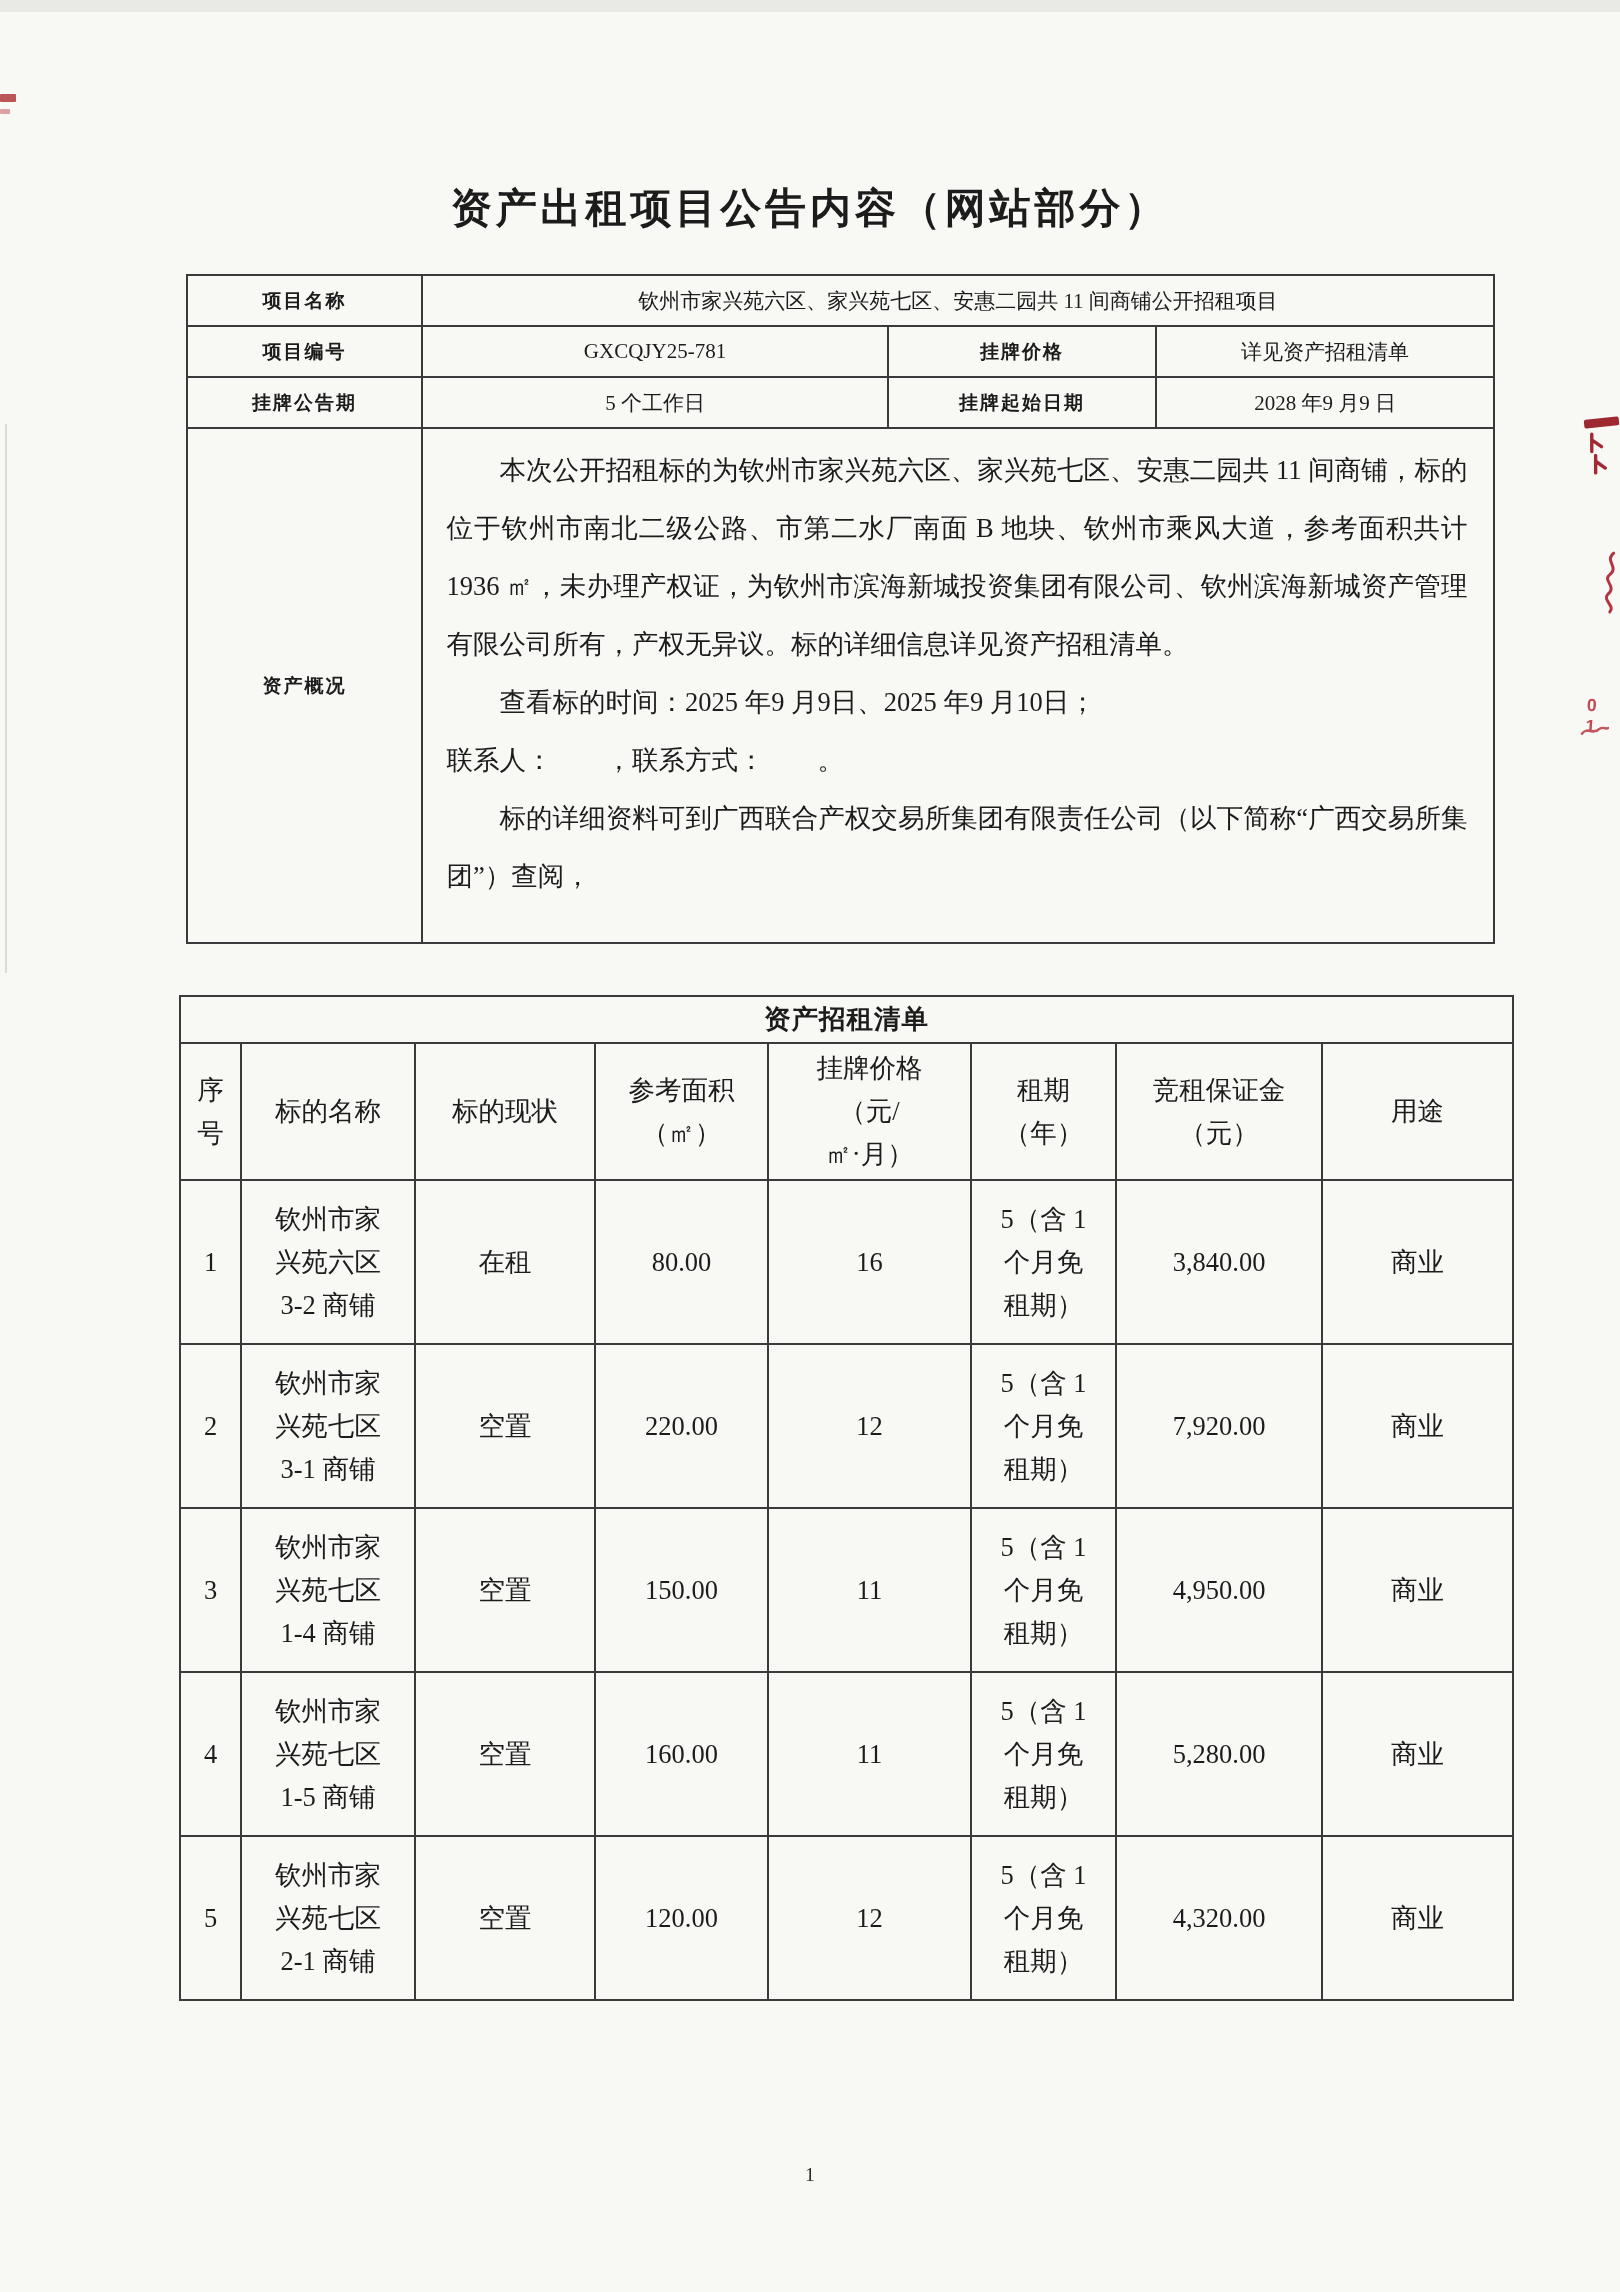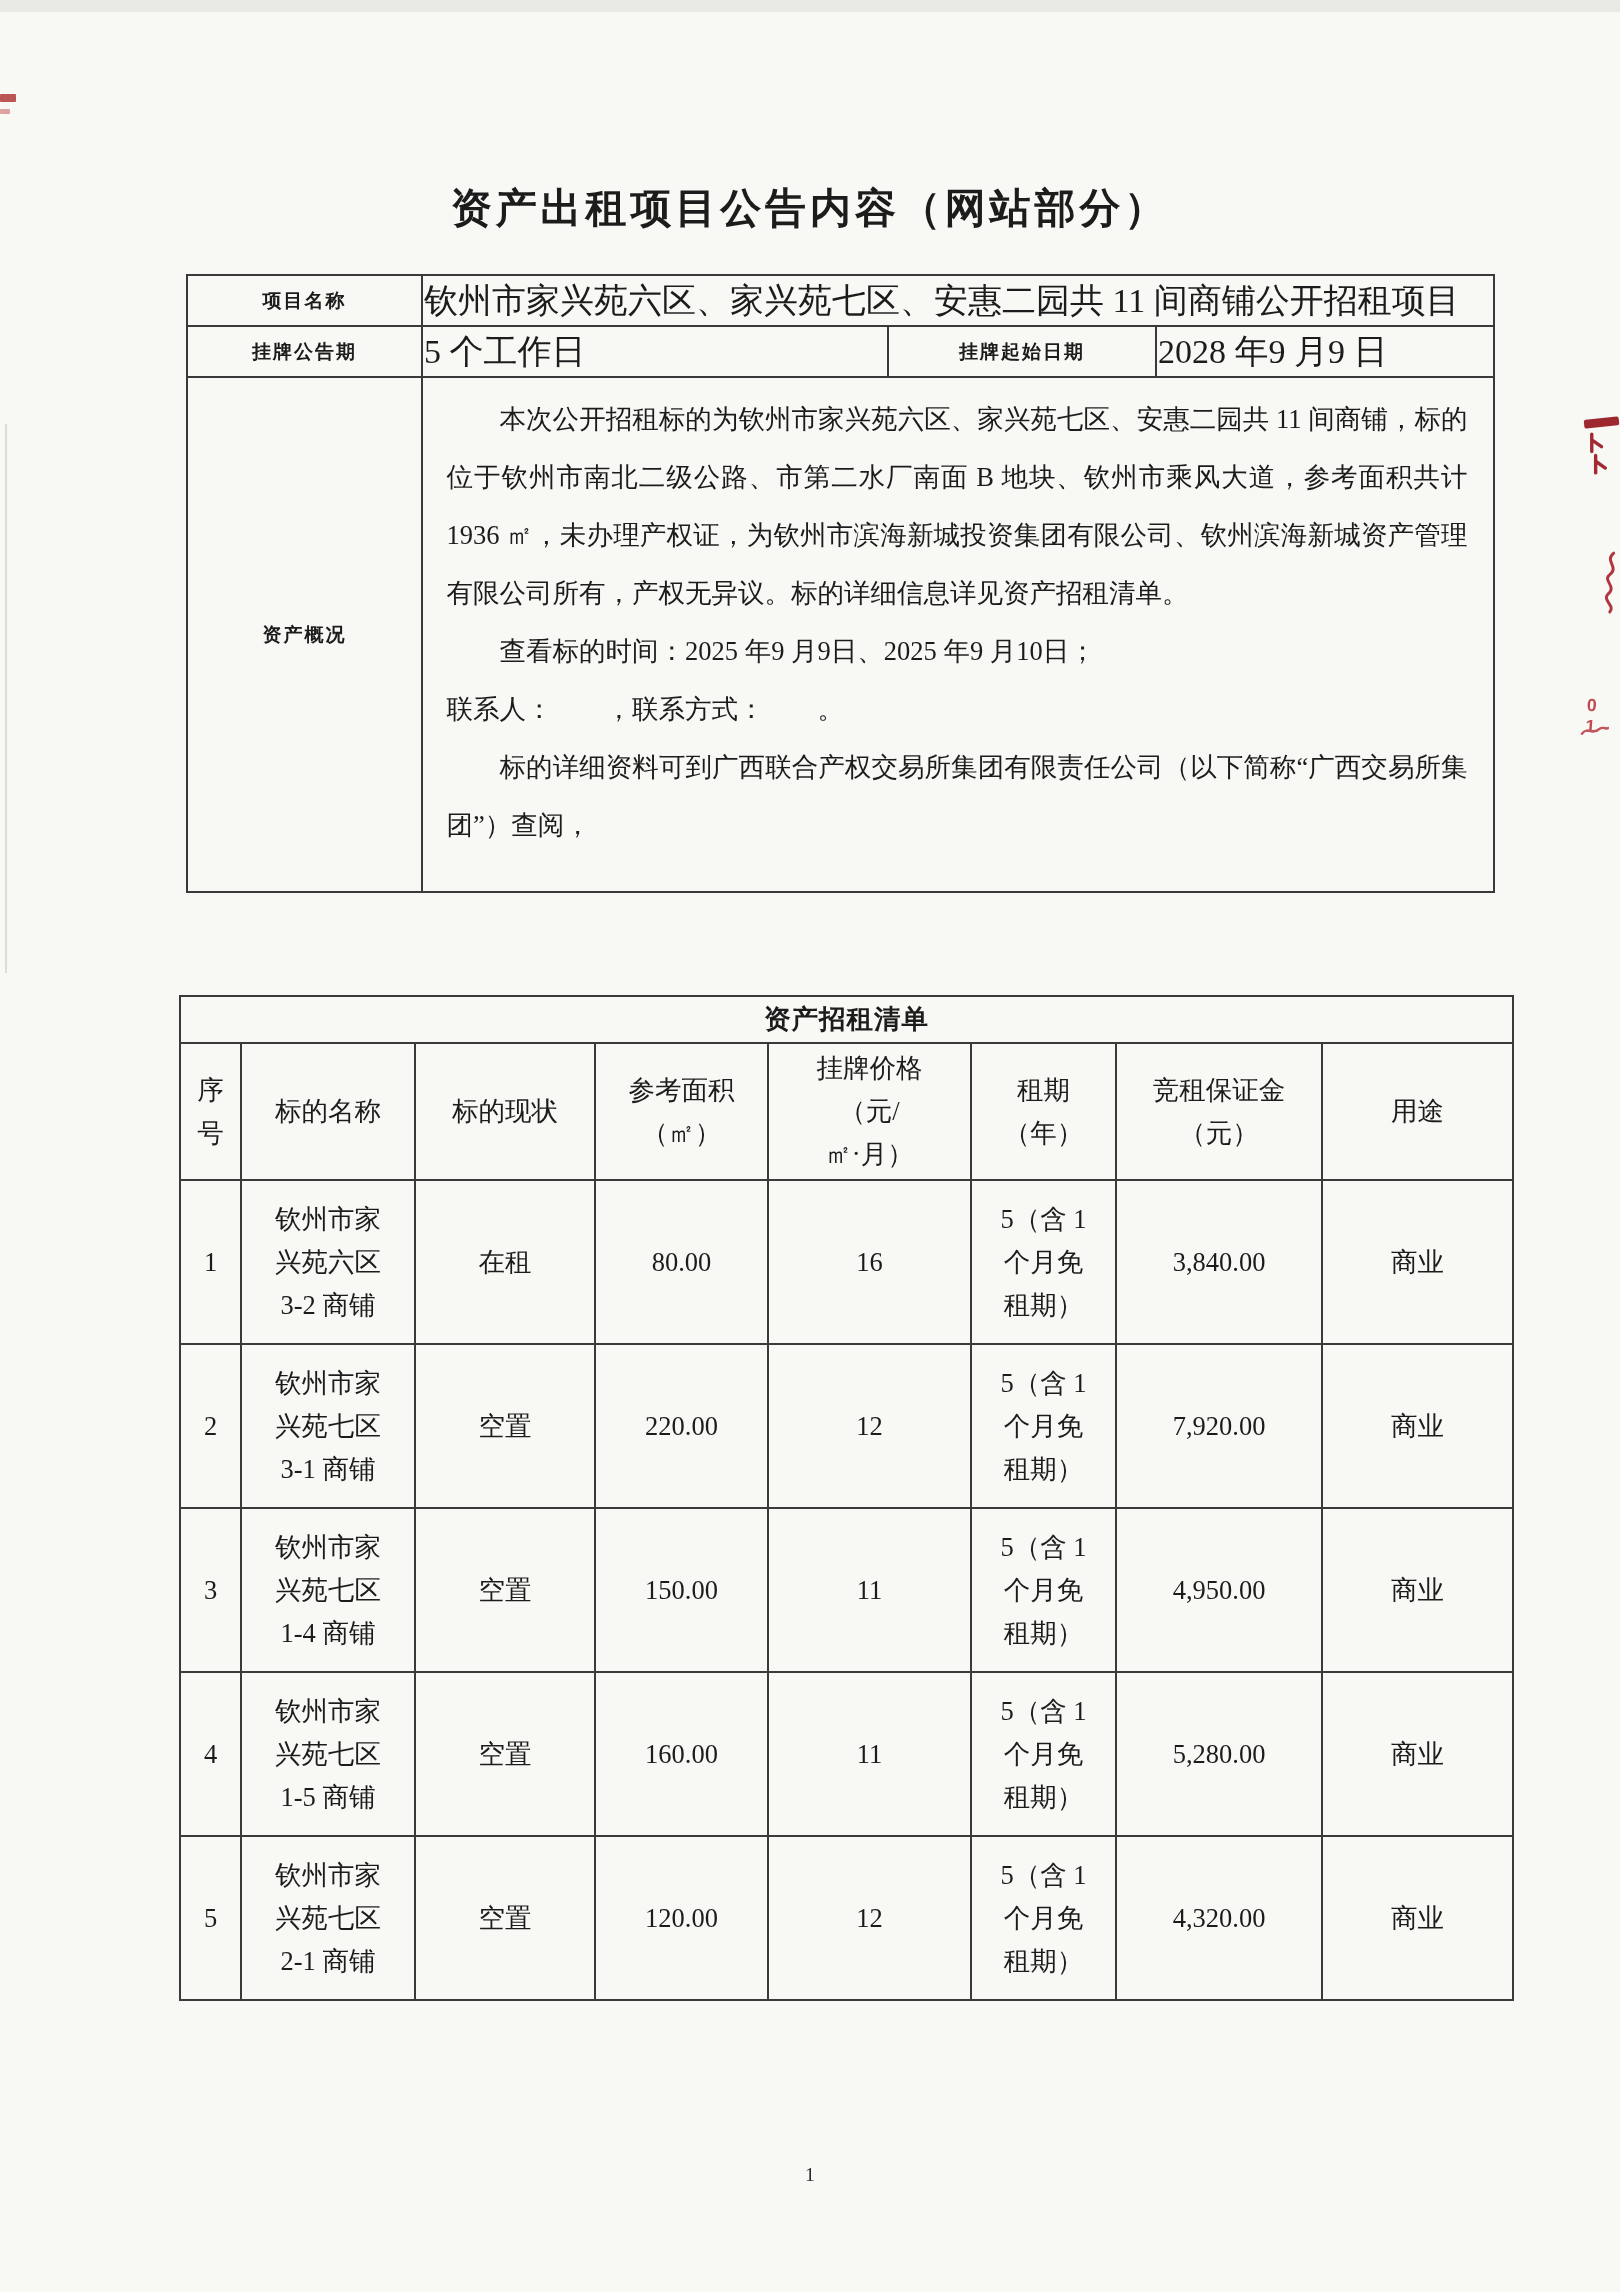--- a/index.html
+++ b/index.html
@@ -18,21 +18,21 @@
     font-family:"Liberation Sans","DejaVu Sans",sans-serif;
     font-weight:bold;font-size:41px;letter-spacing:3.9px;
   }
   table{border-collapse:collapse;table-layout:fixed;}
   td,th{border:2px solid #3a3a3a;vertical-align:middle;overflow:hidden;}
   .info-table{position:absolute;left:186px;top:262px;width:1307px;}
   .info-table tr{height:51px;}
   .info-table .lbl{
     text-align:center;font-weight:bold;font-size:19px;letter-spacing:2px;
   }
-  .info-table .val{text-align:left;font-size:34px;}
+  .info-table .val{text-align:center;font-size:21px;}
   .overview-row{height:515px !important;}
   .overview-cell{
     vertical-align:top;text-align:left;font-size:26.5px;
     padding:11.8px 25.5px 0 23.5px;
   }
   .overview-cell p{margin:0;line-height:58px;text-align:justify;}
   .overview-cell p.indent{text-indent:2em;}
   .listing-table{position:absolute;left:179px;top:983px;width:1333px;}
   .listing-title-row{height:39px;}
   .listing-title-cell{
@@ -74,20 +74,26 @@
     <colgroup>
       <col style="width:235px">
         <col style="width:466px">
         <col style="width:268px">
         <col style="width:338px">
     </colgroup>
     <tbody>
         <tr>
       <td class="lbl">项目名称</td>
       <td class="val" colspan="3">钦州市家兴苑六区、家兴苑七区、安惠二园共 11 间商铺公开招租项目</td>
+    </tr>
+    <tr>
+      <td class="lbl">项目编号</td>
+      <td class="val">GXCQJY25-781</td>
+      <td class="lbl">挂牌价格</td>
+      <td class="val">详见资产招租清单</td>
     </tr>
     <tr>
       <td class="lbl">挂牌公告期</td>
       <td class="val">5 个工作日</td>
       <td class="lbl">挂牌起始日期</td>
       <td class="val">2028 年9 月9 日</td>
     </tr>
     <tr class="overview-row">
       <td class="lbl">资产概况</td>
       <td class="overview-cell" colspan="3">

